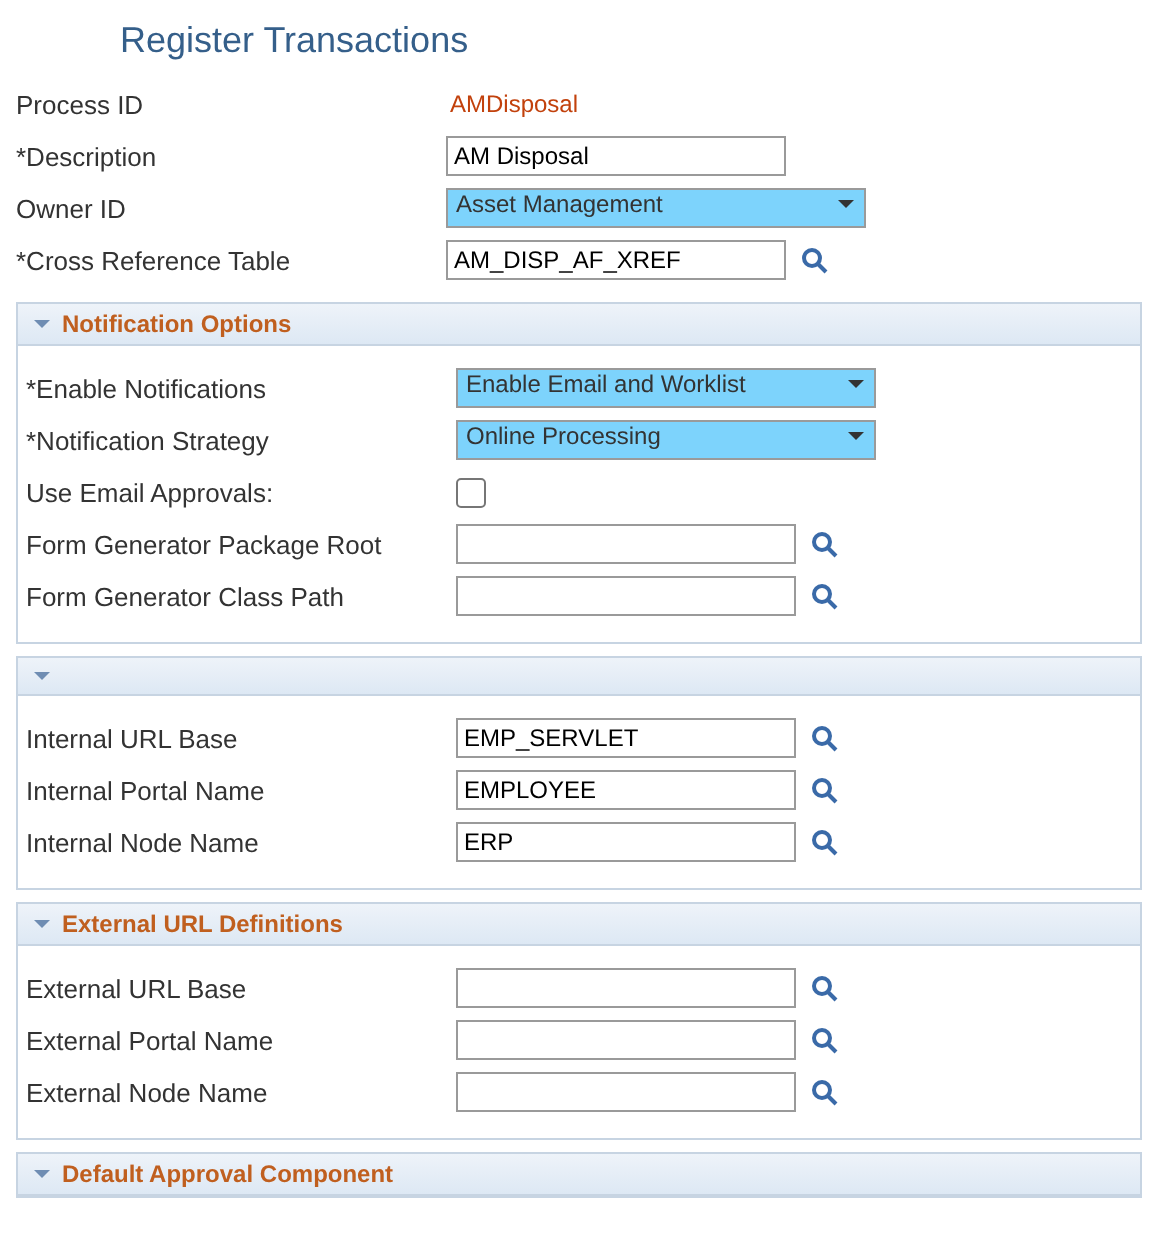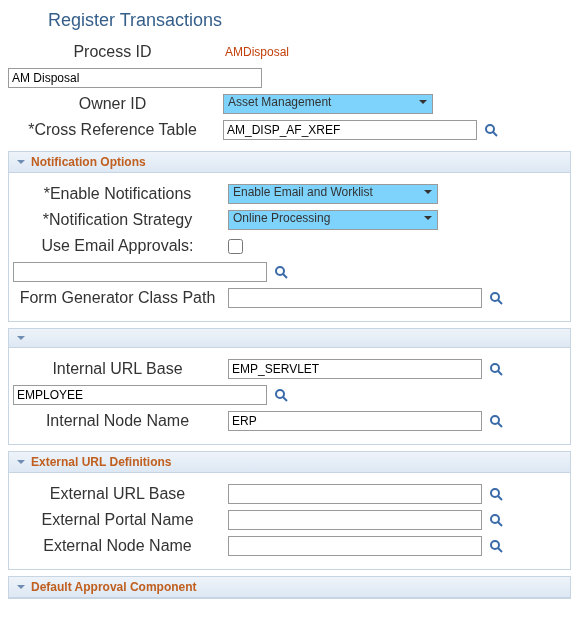--- a/index.html
+++ b/index.html
@@ -9,51 +9,51 @@
     font-family: Arial, Helvetica, sans-serif;
     font-size: 12px;
     color: #333;
     background: #fff;
     width: 579px;
   }
   .page-title {
     color: #355f8a;
     font-size: 18px;
     font-weight: normal;
-    margin: 2px 0 10px 40px;
+    margin: 2px 0 10px 52px;
   }
   .top-fields {
     margin-bottom: 10px;
   }
   .row {
     display: flex;
     align-items: center;
     margin: 4px 0;
     min-height: 22px;
   }
   .lbl {
     width: 215px;
-    text-align: center;
+    text-align: left;
     padding-right: 6px;
     color: #333;
-    font-size: 16px;
+    font-size: 13px;
   }
   .val-static {
     font-size: 12px;
     color: #c2410c;
     padding-left: 2px;
   }
   input.txt {
     height: 20px;
     border: 1px solid #9a9a9a;
     padding: 1px 3px;
     font-size: 12px;
     font-family: inherit;
   }
-  .w210 { width: 254px; }
+  .w210 { width: 170px; }
   .w36  { width: 36px; }
   .ddwrap {
     display: inline-flex;
     align-items: flex-start;
     border: 1px solid #9a9a9a;
     background: #7dd3fc;
     height: 20px;
     width: 210px;
     padding: 0 2px 0 4px;
     justify-content: space-between;
@@ -117,20 +117,21 @@
 <div class="page-title">Register Transactions</div>
 
 <div class="top-fields">
 
   <div class="row">
     <div class="lbl">Process ID</div>
     <div class="val-static">AMDisposal</div>
   </div>
 
   <div class="row">
+    <div class="lbl">*Description</div>
     <input class="txt w210" type="text" value="AM Disposal" style="">
   </div>
 
   <div class="row">
     <div class="lbl">Owner ID</div>
     <div class="ddwrap">
       <span class="ddtext">Asset Management</span>
       <span class="ddarrow">
         <svg width="10" height="10" viewBox="0 0 10 10">
             <path d="M1 3 L5 7 L9 3 Z" fill="#333"></path>
@@ -183,20 +184,21 @@
               <path d="M1 3 L5 7 L9 3 Z" fill="#333"></path>
             </svg>
         </span>
       </div>
     </div>
     <div class="row">
       <div class="lbl">Use Email Approvals:</div>
       <input type="checkbox" class="chk" style="">
     </div>
     <div class="row">
+      <div class="lbl">Form Generator Package Root</div>
       <input class="txt w210" type="text" value="" style="">
       <span class="lookup">
         <svg width="14" height="14" viewBox="0 0 14 14">
             <circle cx="6" cy="6" r="4" fill="none" stroke="#3a6aa8" stroke-width="2"></circle>
             <line x1="9" y1="9" x2="13" y2="13" stroke="#3a6aa8" stroke-width="2"></line>
           </svg>
       </span>
     </div>
     <div class="row">
       <div class="lbl">Form Generator Class Path</div>
@@ -224,20 +226,21 @@
       <div class="lbl">Internal URL Base</div>
       <input class="txt w210" type="text" value="EMP_SERVLET" style="">
       <span class="lookup">
         <svg width="14" height="14" viewBox="0 0 14 14">
             <circle cx="6" cy="6" r="4" fill="none" stroke="#3a6aa8" stroke-width="2"></circle>
             <line x1="9" y1="9" x2="13" y2="13" stroke="#3a6aa8" stroke-width="2"></line>
           </svg>
       </span>
     </div>
     <div class="row">
+      <div class="lbl">Internal Portal Name</div>
       <input class="txt w210" type="text" value="EMPLOYEE" style="">
       <span class="lookup">
         <svg width="14" height="14" viewBox="0 0 14 14">
             <circle cx="6" cy="6" r="4" fill="none" stroke="#3a6aa8" stroke-width="2"></circle>
             <line x1="9" y1="9" x2="13" y2="13" stroke="#3a6aa8" stroke-width="2"></line>
           </svg>
       </span>
     </div>
     <div class="row">
       <div class="lbl">Internal Node Name</div>

